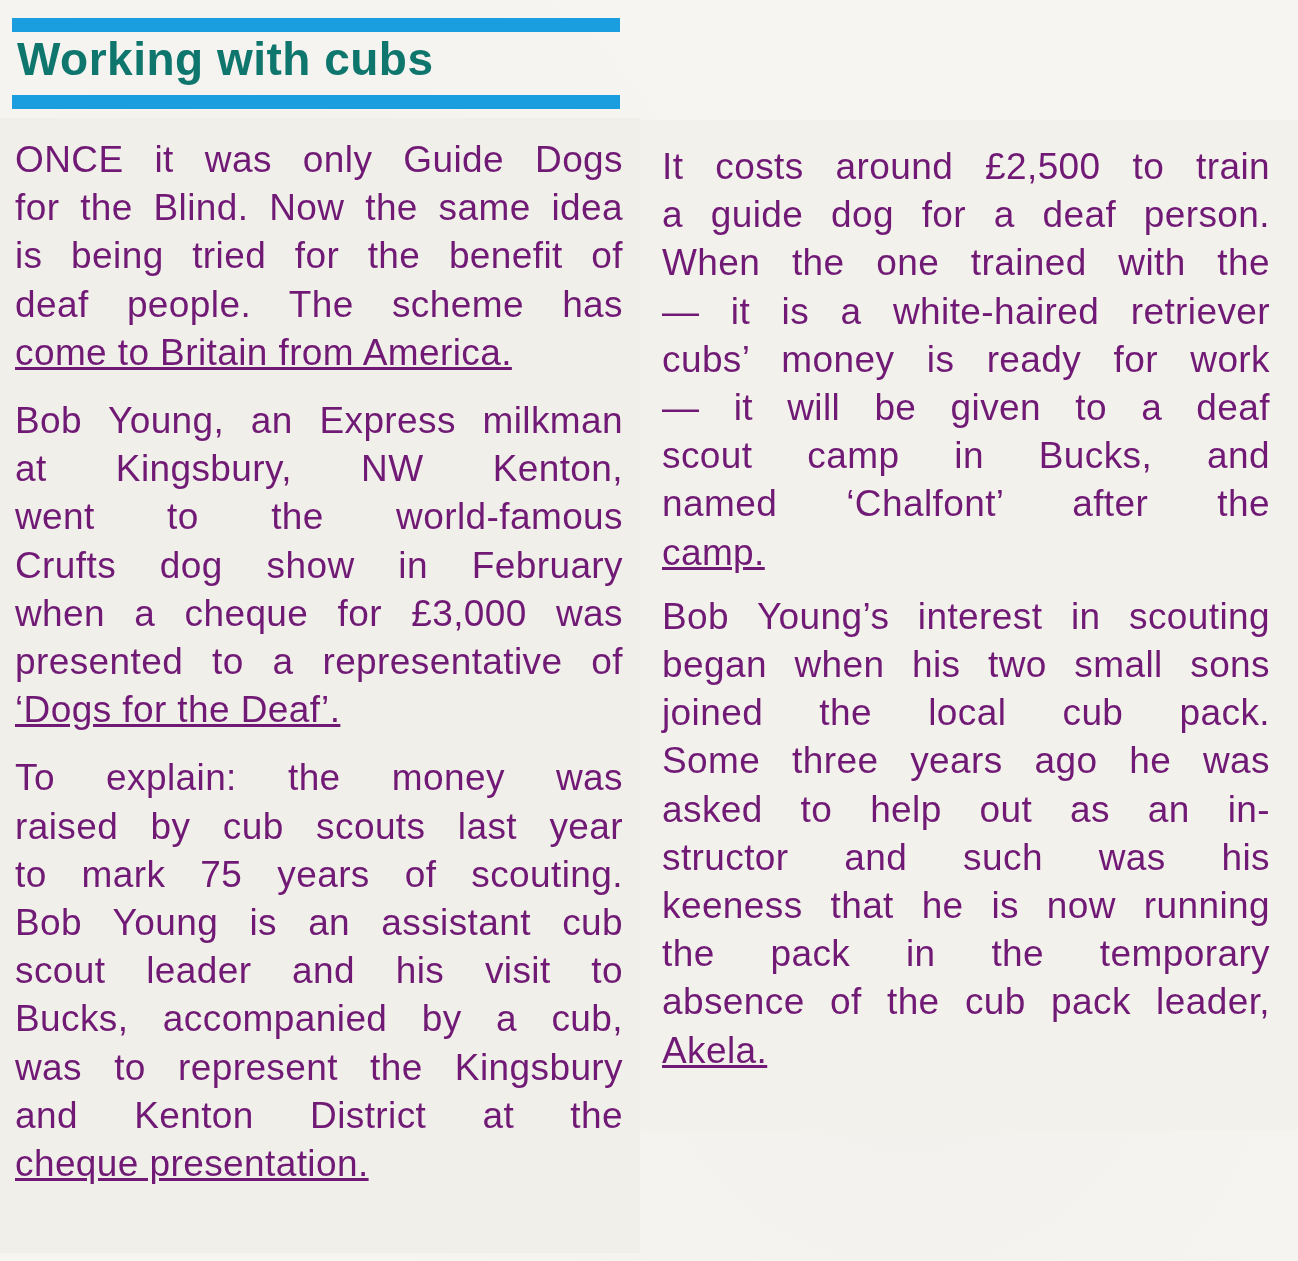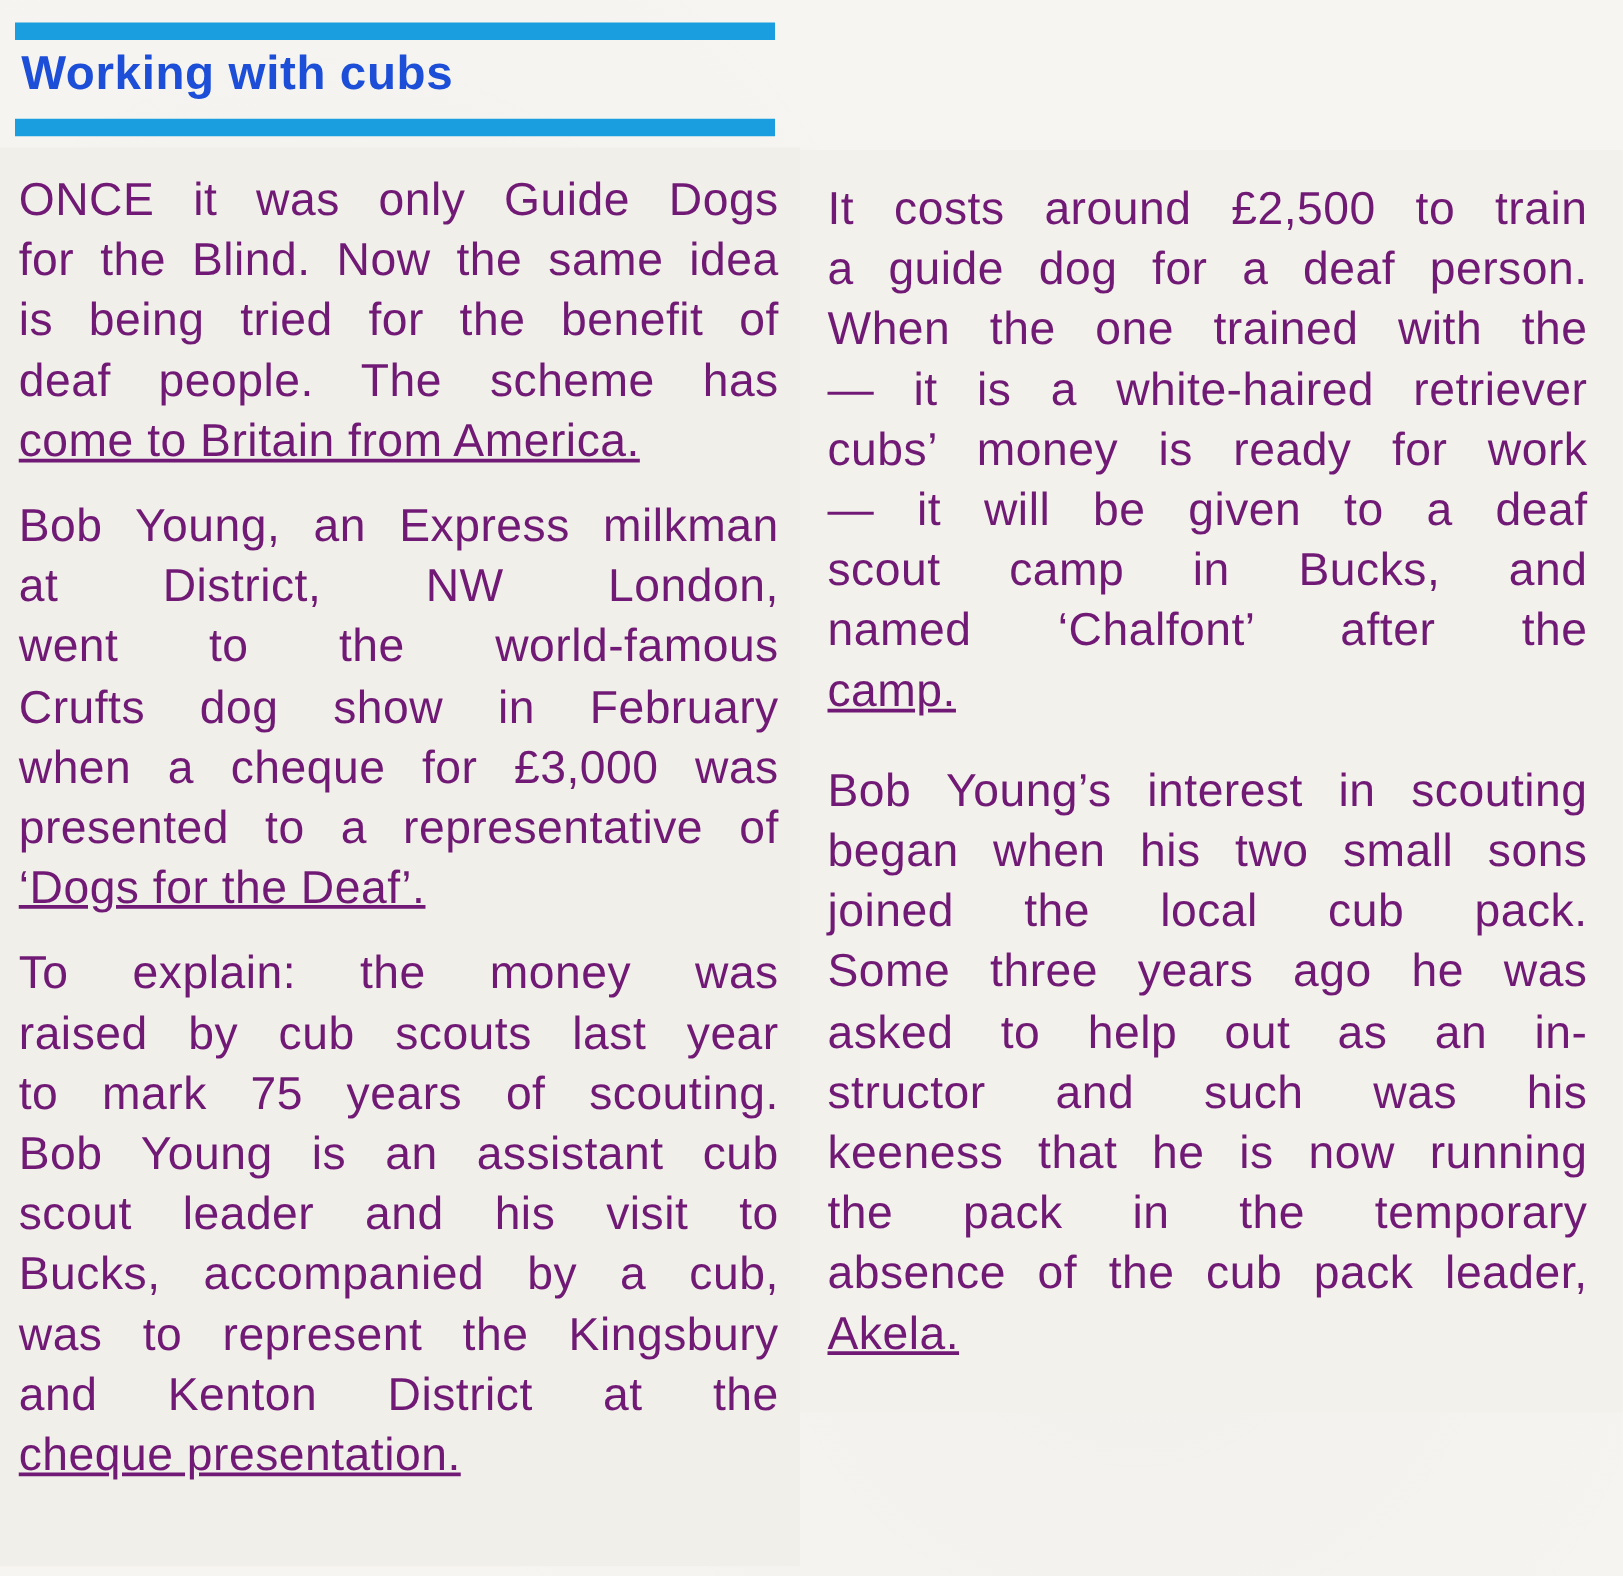--- a/index.html
+++ b/index.html
@@ -44,25 +44,25 @@
     .rule {
       height: 14px;
       background: #1a9ee0;
     }
     .rule.bottom {
       margin-top: 9px;
     }
     .headline {
       font-family: "Liberation Sans", sans-serif;
       font-weight: bold;
-      font-size: 38px;
+      font-size: 46px;
       letter-spacing: 0.5px;
       line-height: 50px;
       margin: 2px 0 0 5px;
-      color: #1d4ed8;
+      color: #0f766e;
       height: 52px;
     }
     .column {
       position: absolute;
       font-family: "Liberation Sans", sans-serif;
       font-size: 37px;
       line-height: 48.2px;
       color: #701a75;
       letter-spacing: 0.4px;
       font-weight: normal;
@@ -76,21 +76,21 @@
       left: 662px;
       top: 143px;
       width: 608px;
     }
     .para {
       margin: 0;
       text-align: justify;
       text-align-last: left;
     }
     .col-left .para + .para { margin-top: 20px; }
-    .col-right .para + .para { margin-top: 32px; }
+    .col-right .para + .para { margin-top: 16px; }
     .line {
       display: block;
       text-align: justify;
       text-align-last: justify;
       white-space: nowrap;
       overflow: visible;
     }
     .line.last {
       text-align-last: left;
       text-decoration: underline;
@@ -112,21 +112,21 @@
 <div class="column col-left">
   <p class="para">
     <span class="line">ONCE it was only Guide Dogs</span>
     <span class="line">for the Blind. Now the same idea</span>
     <span class="line">is being tried for the benefit of</span>
     <span class="line">deaf people. The scheme has</span>
     <span class="line last">come to Britain from America.</span>
   </p>
   <p class="para">
     <span class="line">Bob Young, an Express milkman</span>
-    <span class="line">at District, NW London,</span>
+    <span class="line">at Kingsbury, NW Kenton,</span>
     <span class="line">went to the world-famous</span>
     <span class="line">Crufts dog show in February</span>
     <span class="line">when a cheque for £3,000 was</span>
     <span class="line">presented to a representative of</span>
     <span class="line last">‘Dogs for the Deaf’.</span>
   </p>
   <p class="para">
     <span class="line">To explain: the money was</span>
     <span class="line">raised by cub scouts last year</span>
     <span class="line">to mark 75 years of scouting.</span>

